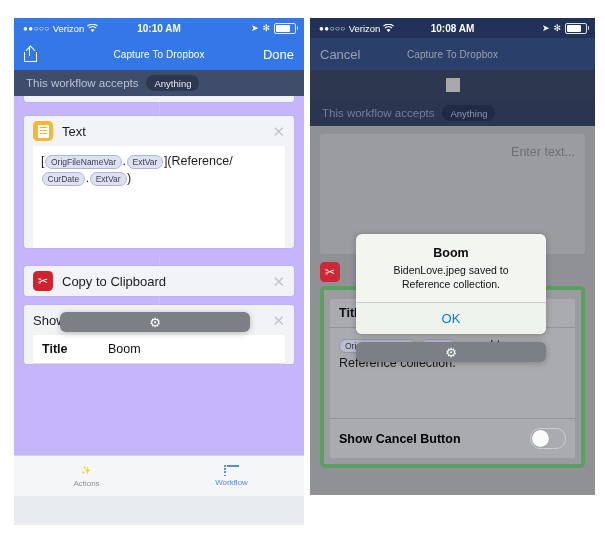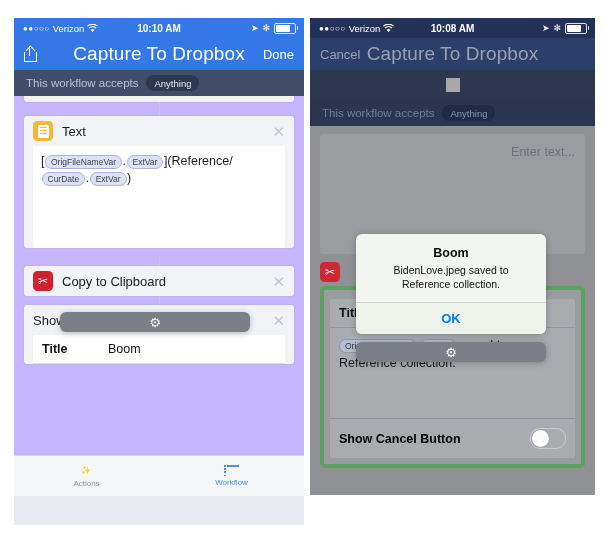--- a/index.html
+++ b/index.html
@@ -24,21 +24,21 @@
   .sb-time{position:absolute;left:0;right:0;text-align:center;font-weight:bold;font-size:10px;}
   .sb-right{position:absolute;right:8px;display:flex;align-items:center;gap:4px;}
   .dots{letter-spacing:.5px;font-size:8px;}
   .carrier{font-size:9.5px;}
   .batt{width:20px;height:9px;border:1px solid rgba(255,255,255,.85);border-radius:2px;position:relative;}
   .batt:after{content:"";position:absolute;right:-3px;top:2.5px;width:1.5px;height:4px;background:rgba(255,255,255,.85);border-radius:0 1px 1px 0;}
   .batt i{position:absolute;left:1px;top:1px;bottom:1px;width:72%;background:#fff;border-radius:1px;display:block;}
 
   
   .navbar{height:32px;display:flex;align-items:center;position:relative;padding:0 10px;}
-  .nav-title{position:absolute;left:0;right:0;text-align:center;font-size:19px;color:#fff;letter-spacing:.1px;}
+  .nav-title{position:absolute;left:0;right:0;text-align:center;font-size:10px;color:#fff;letter-spacing:.1px;}
   .nav-right{margin-left:auto;font-size:13px;color:#fff;z-index:2;}
   .nav-left{font-size:13px;z-index:2;}
 
   
   .share-ico{width:13px;height:16px;position:relative;display:block;}
   .share-ico .box{position:absolute;left:0;bottom:0;width:11px;height:9px;border:1.4px solid #fff;border-top:none;}
   .share-ico .arrow{position:absolute;left:5px;top:0;width:1.4px;height:10px;background:#fff;}
   .share-ico .head{position:absolute;left:2.6px;top:0.5px;width:6px;height:6px;border-left:1.4px solid #fff;border-top:1.4px solid #fff;transform:rotate(45deg);}
 
   
@@ -117,21 +117,21 @@
   
   .alert{
     position:absolute;left:46px;top:216px;width:190px;border-radius:6px;overflow:hidden;
     background:#f2f5f0;box-shadow:0 1px 6px rgba(0,0,0,.25);
   }
   .alert-body{padding:12px 13px 11px;text-align:center;}
   .alert-title{font-size:12.5px;font-weight:bold;color:#0b0b0b;margin-bottom:3px;}
   .alert-msg{font-size:10.5px;color:#111;line-height:14px;}
   .alert-btn{
     border-top:.5px solid #cfd3cd;text-align:center;padding:8px 0;
-    font-size:13px;color:#007aff;font-weight:bold;background:#edf2ea;
+    font-size:13px;color:#007aff;font-weight:normal;background:#edf2ea;
   }
 </style>
 </head>
 <body>
 
 <div class="stage">
 
   <div class="phone" id="phone-left">
 
     <div class="statusbar" style="background:#3478e8;">

